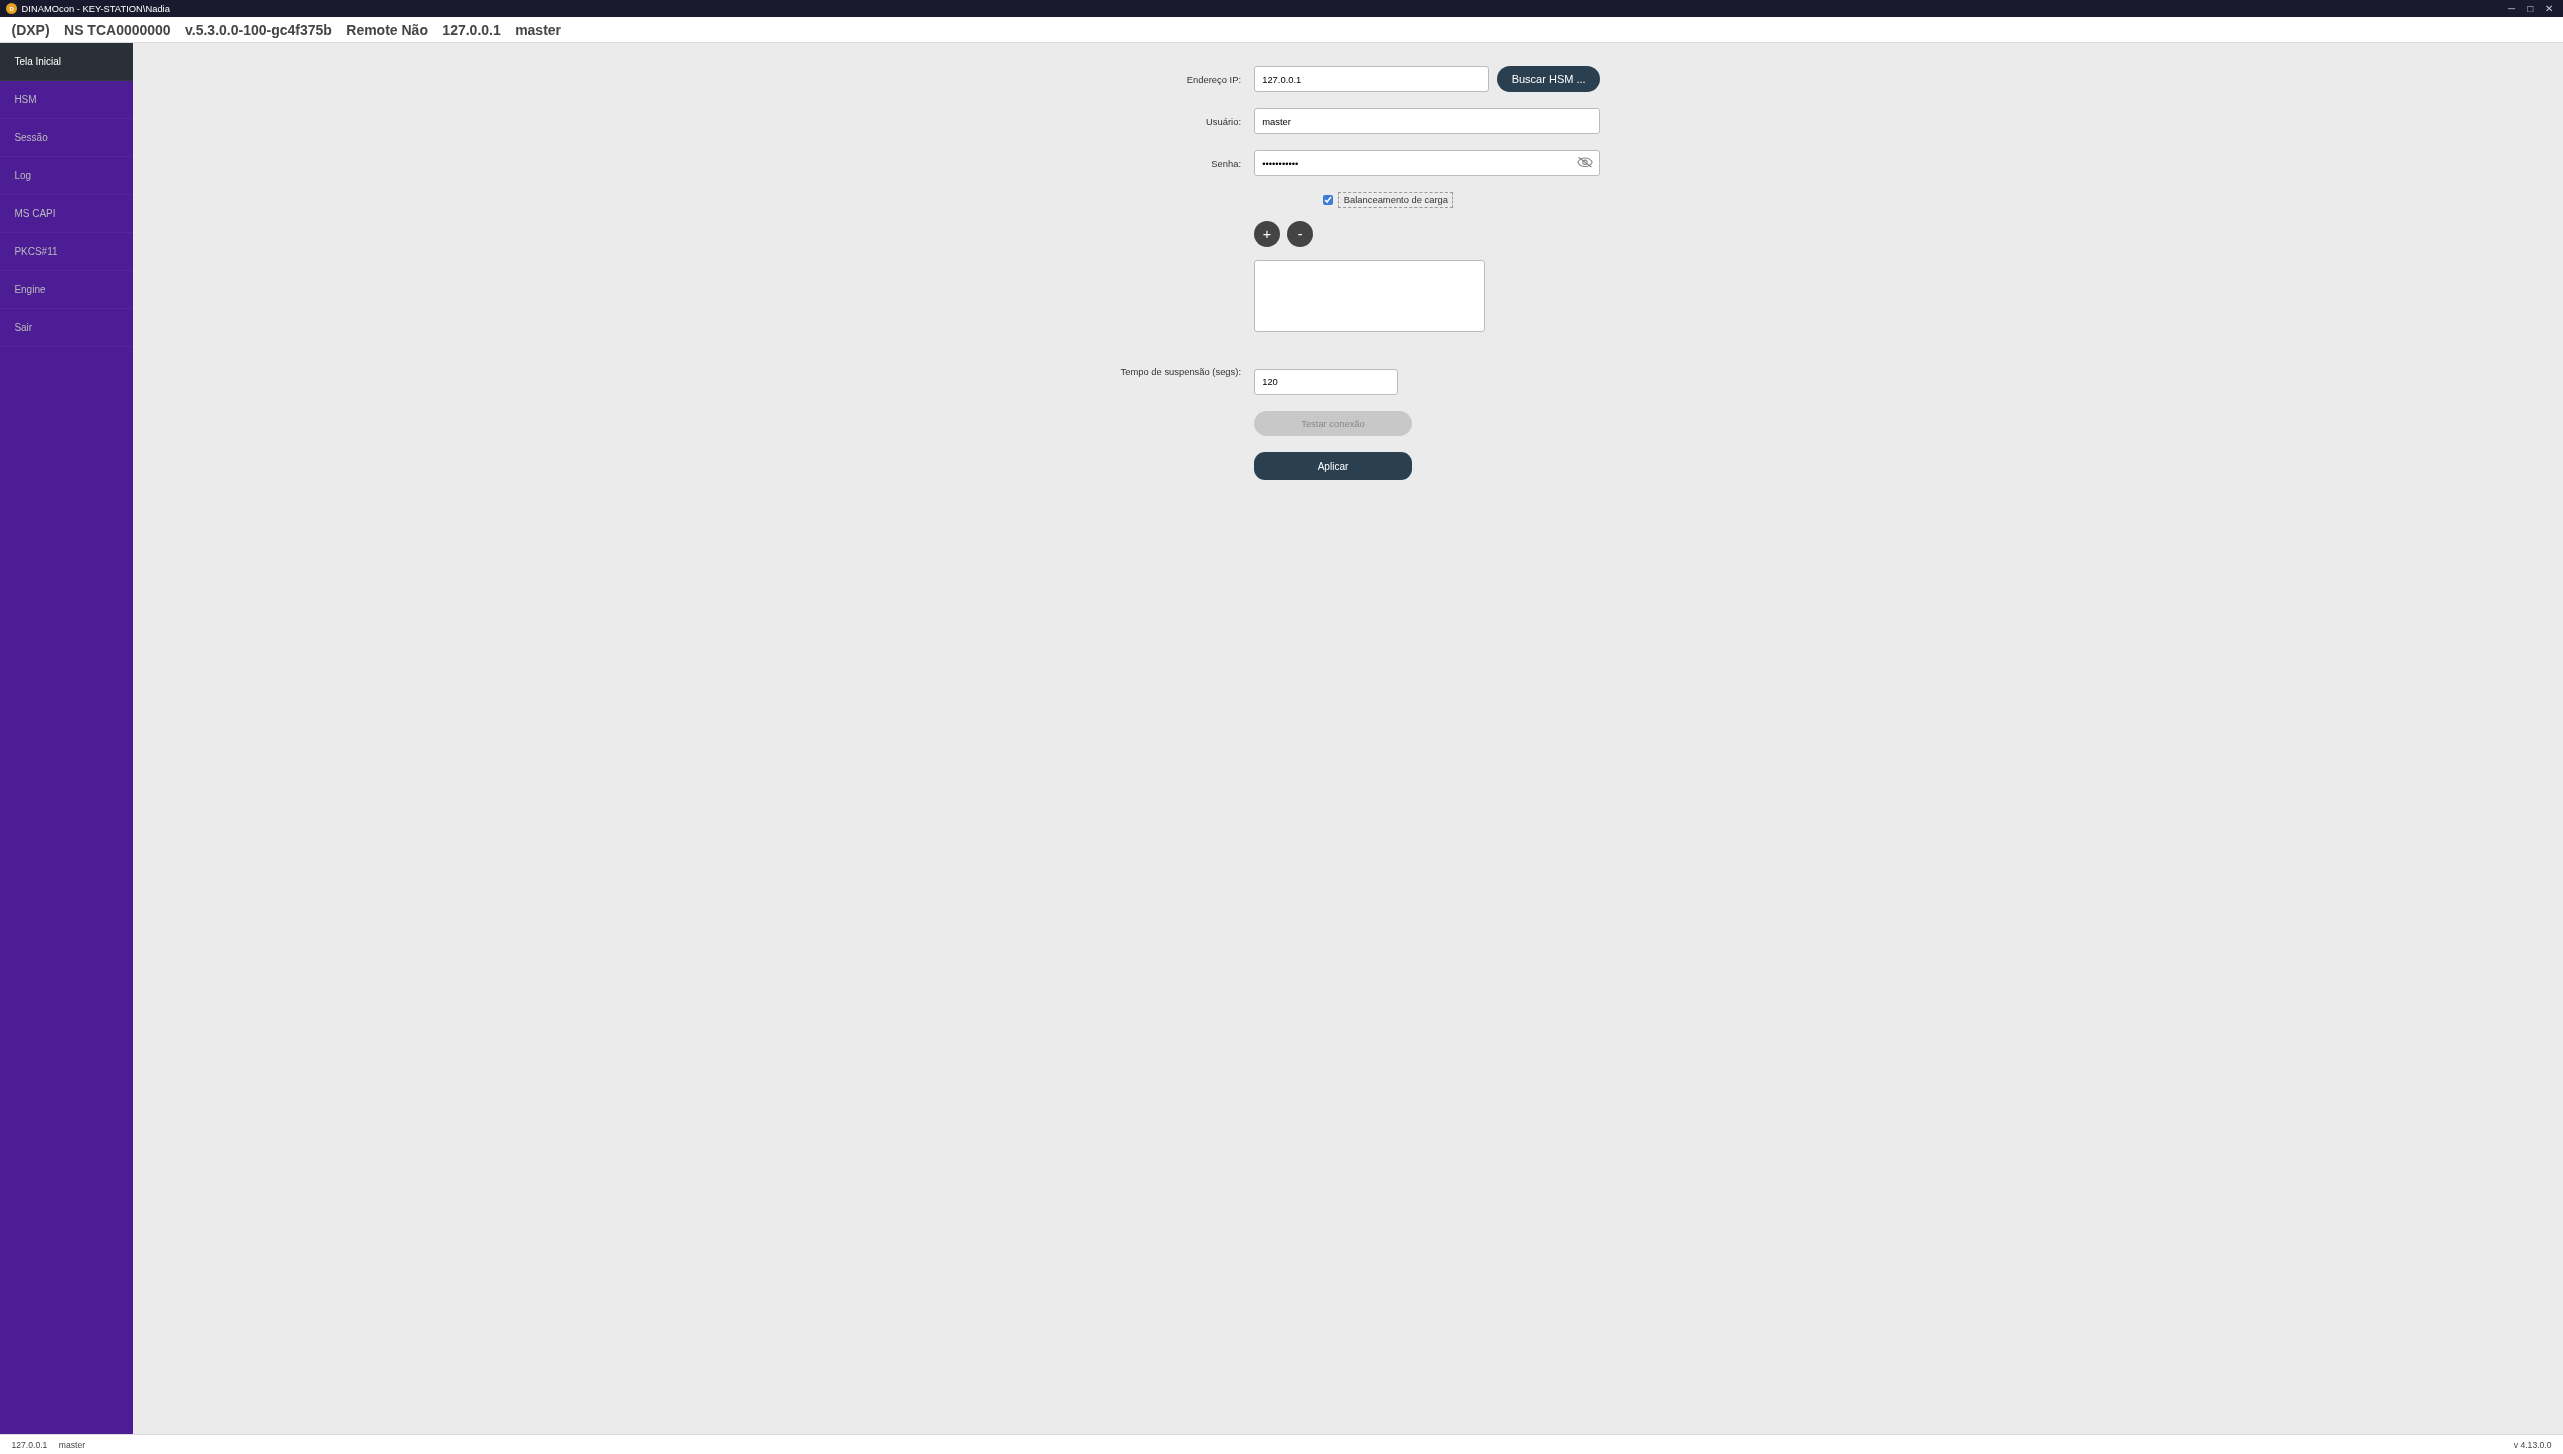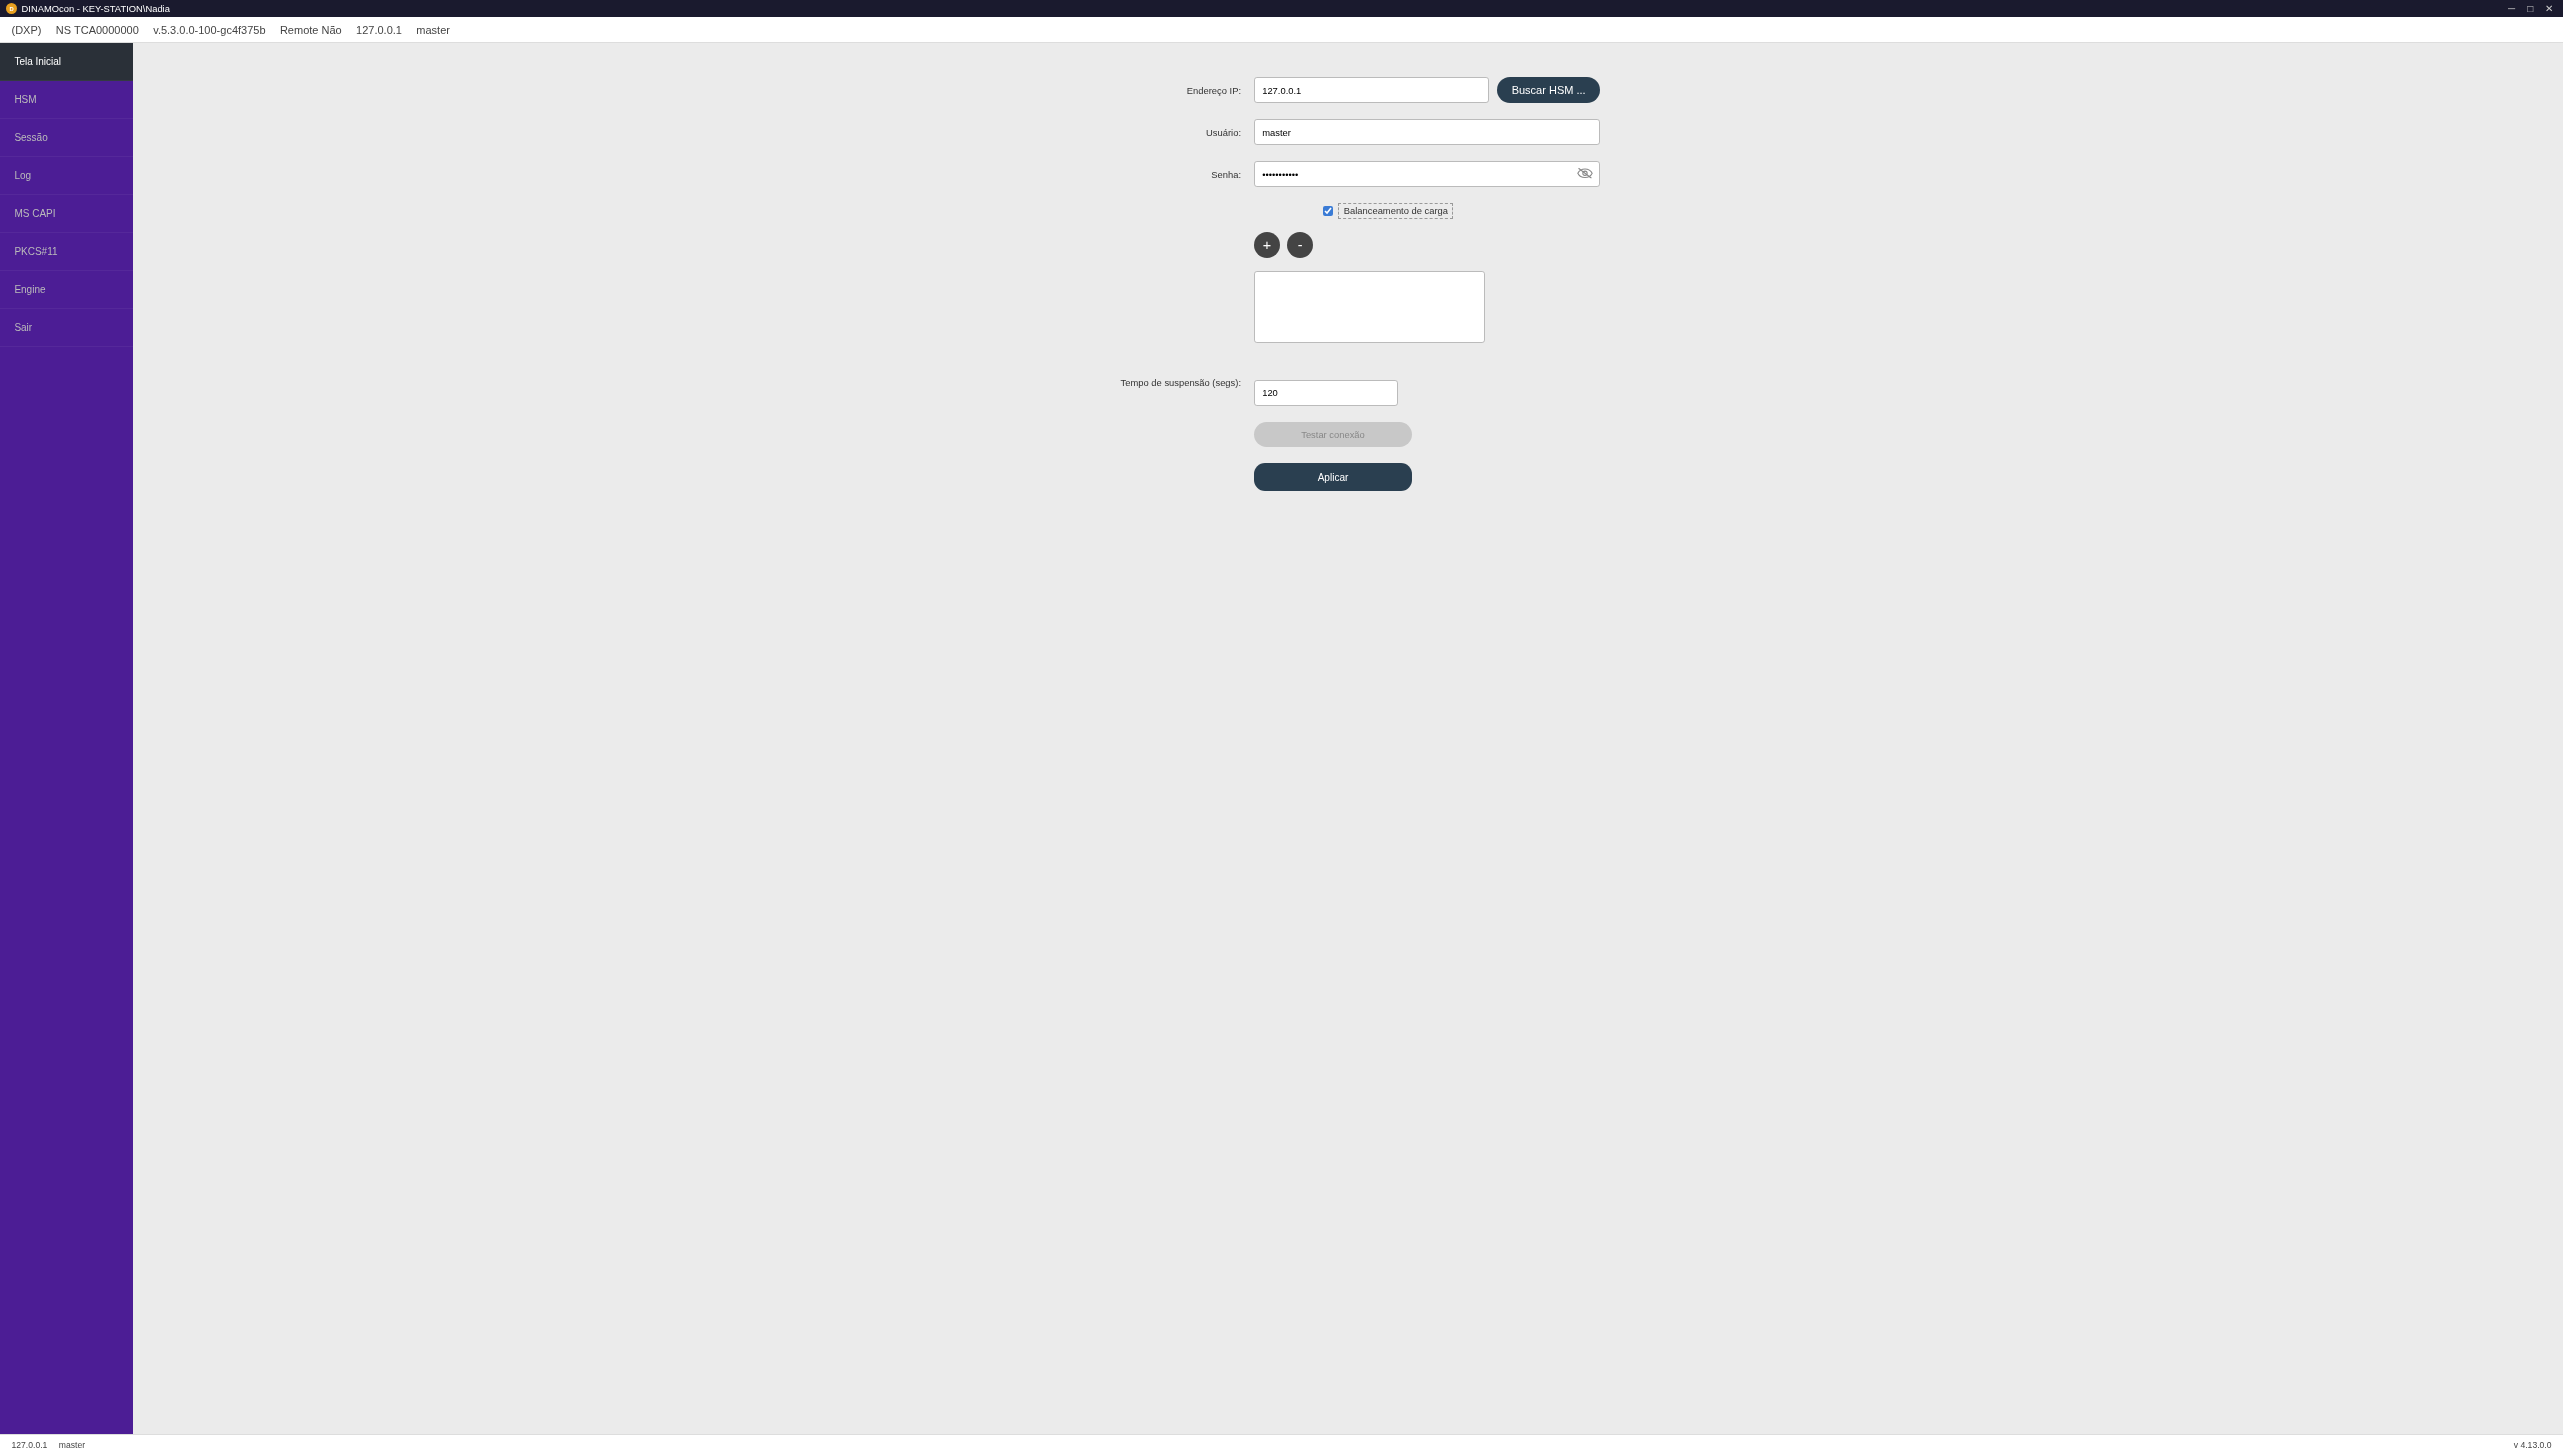--- a/index.html
+++ b/index.html
@@ -23,23 +23,24 @@
 
     
     .status-bar-top {
       background: #fff;
       border-bottom: 0.7px solid #ddd;
       padding: 0 11.5px;
       height: 26px;
       display: flex;
       align-items: center;
       gap: 14.4px;
-      font-size: 11px;
+      font-size: 14px;
       color: #333;
       flex-shrink: 0;
+      font-weight: bold;
     }
     .status-item { color: #444; }
 
     
     .main-layout {
       display: flex;
       flex: 1;
       overflow: hidden;
     }
 
@@ -60,21 +61,21 @@
       border-bottom: 0.7px solid rgba(255,255,255,0.05);
       transition: background 0.15s;
     }
     .sidebar-item.active { background: #2a3038; color: #fff; }
 
     
     .content {
       flex: 1;
       background: #ebebeb;
       overflow-y: auto;
-      padding: 34px 43px;
+      padding: 23px 43px;
     }
 
     .form-container {
       max-width: 504px;
       margin: 0 auto;
     }
 
     .form-row {
       display: flex;
       align-items: center;

